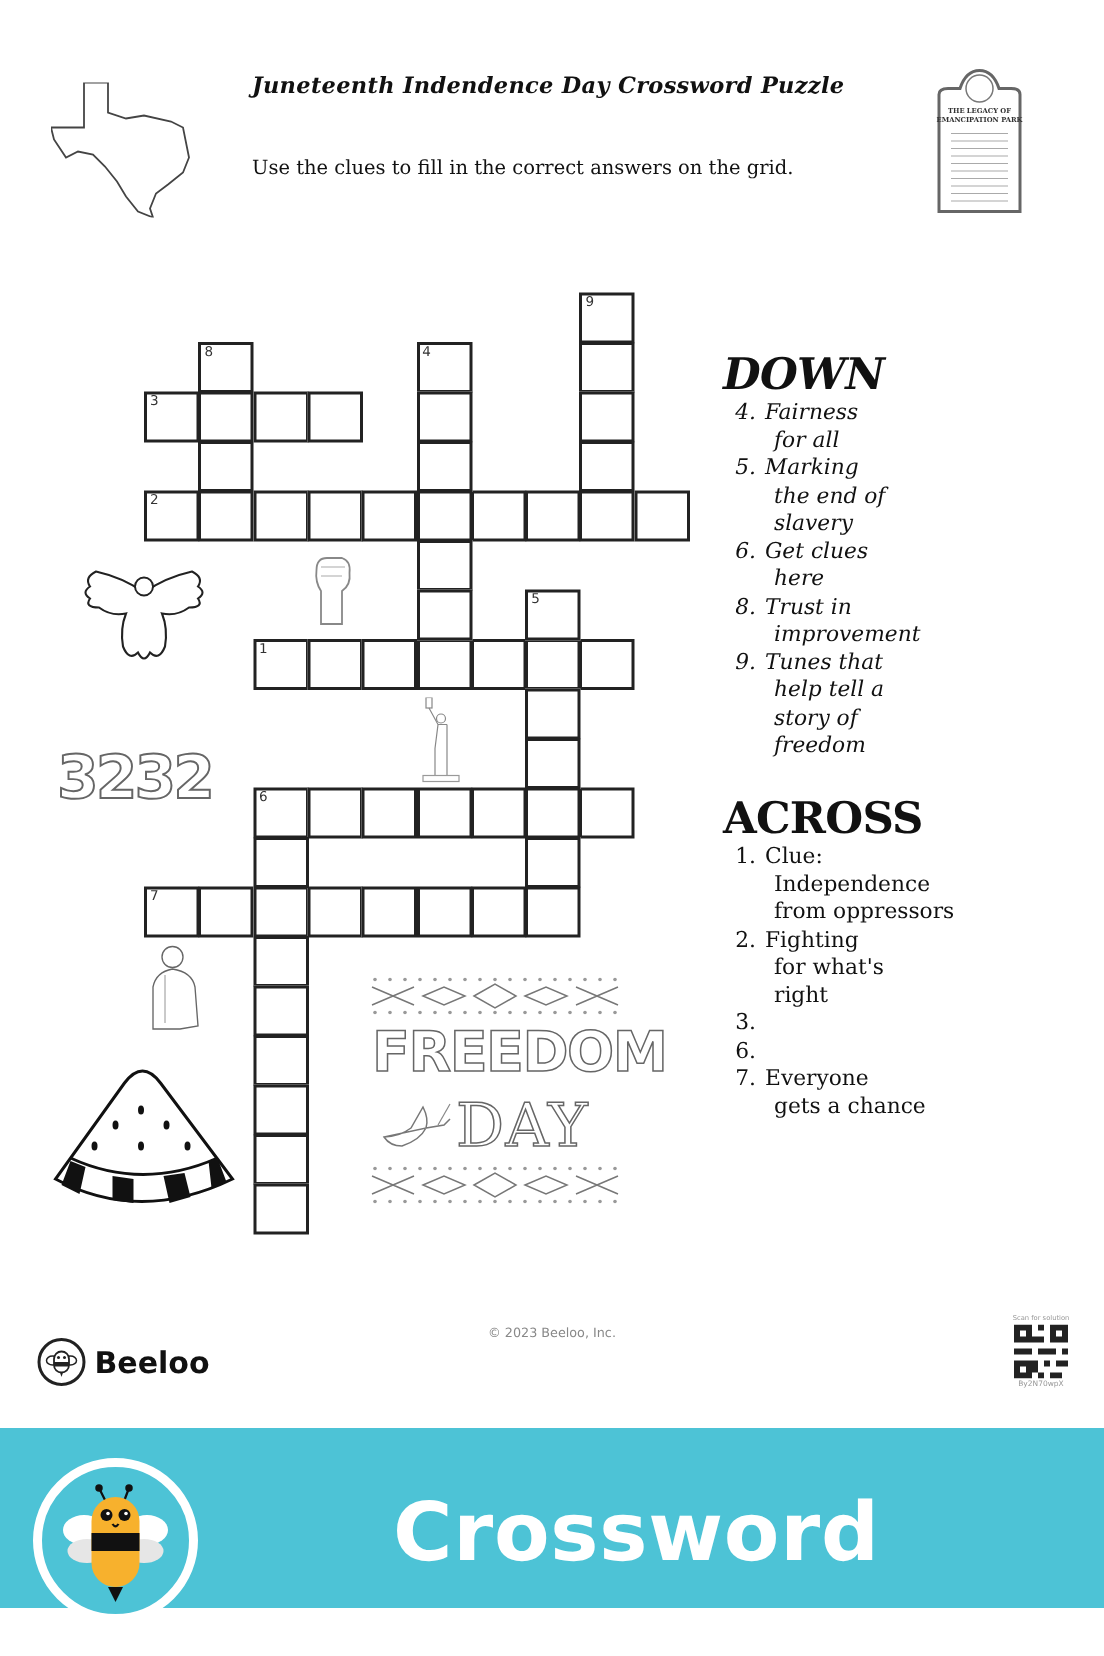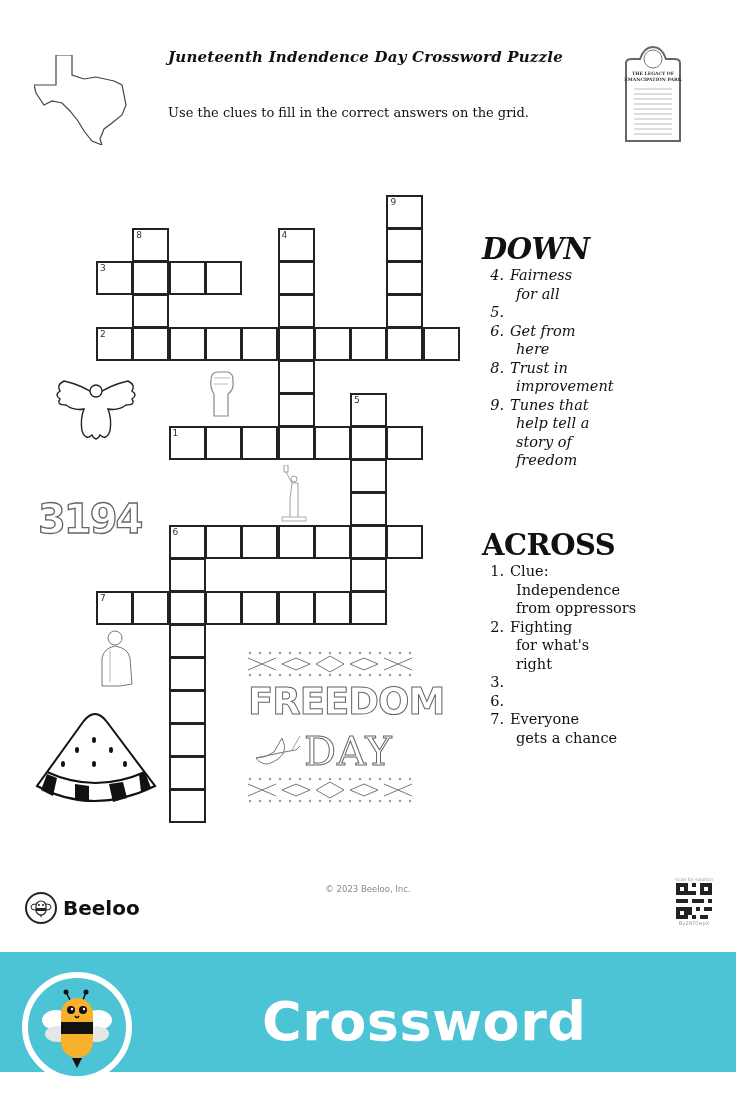--- a/index.html
+++ b/index.html
@@ -156,21 +156,21 @@
   <path d="M6 8 L22 8 M6 14 L20 14" stroke="#aaa" stroke-width="0.8"></path>
 </svg>
 
 <svg class="deco" style="left:280px;top:465px;width:30px;height:58px" viewBox="0 0 30 58">
   <rect x="4" y="0" width="4" height="7" fill="none" stroke="#888" stroke-width="0.8"></rect>
   <circle cx="14" cy="14" r="3" fill="none" stroke="#888" stroke-width="0.8"></circle>
   <path d="M6 7 L12 18 L10 34 L10 52 M18 18 L18 34 L18 52 M12 18 L18 18" fill="none" stroke="#888" stroke-width="0.8"></path>
   <rect x="2" y="52" width="24" height="4" fill="none" stroke="#999" stroke-width="0.8"></rect>
 </svg>
 
-<div class="deco" style="left:38px;top:496px;font-family:'DejaVu Sans',sans-serif;font-weight:bold;font-size:40px;color:#fff;-webkit-text-stroke:1.3px #666;letter-spacing:-2px;">3194</div>
+<div class="deco" style="left:38px;top:496px;font-family:'DejaVu Sans',sans-serif;font-weight:bold;font-size:40px;color:#fff;-webkit-text-stroke:1.3px #666;letter-spacing:-2px;">3232</div>
 
 <svg class="deco" style="left:98px;top:628px;width:38px;height:60px" viewBox="0 0 38 60">
   <circle cx="17" cy="10" r="7" fill="none" stroke="#666" stroke-width="0.9"></circle>
   <path d="M4 58 L4 30 Q6 20 17 18 Q30 20 32 30 L34 56 L22 58 Z" fill="none" stroke="#666" stroke-width="0.9"></path>
   <path d="M12 22 L12 54" stroke="#888" stroke-width="0.6"></path>
 </svg>
 
 <svg class="deco" style="left:35px;top:712px;width:122px;height:92px" viewBox="0 0 122 92">
   <path d="M60 2 Q54 2 48 10 L2 74 Q58 104 120 74 L72 10 Q66 2 60 2 Z" fill="#fff" stroke="#111" stroke-width="2"></path>
   <path d="M12 60 Q60 82 110 60" fill="none" stroke="#111" stroke-width="2"></path>
@@ -277,25 +277,30 @@
   <div id="down-list">
       <div class="clue">
         <span class="n">4.</span>
         <span class="t">
           <span>Fairness</span>
           <span>for all</span>
         </span>
       </div>
       <div class="clue">
         <span class="n">5.</span>
+        <span class="t">
+          <span>Marking</span>
+          <span>the end of</span>
+          <span>slavery</span>
+        </span>
       </div>
       <div class="clue">
         <span class="n">6.</span>
         <span class="t">
-          <span>Get from</span>
+          <span>Get clues</span>
           <span>here</span>
         </span>
       </div>
       <div class="clue">
         <span class="n">8.</span>
         <span class="t">
           <span>Trust in</span>
           <span>improvement</span>
         </span>
       </div>

